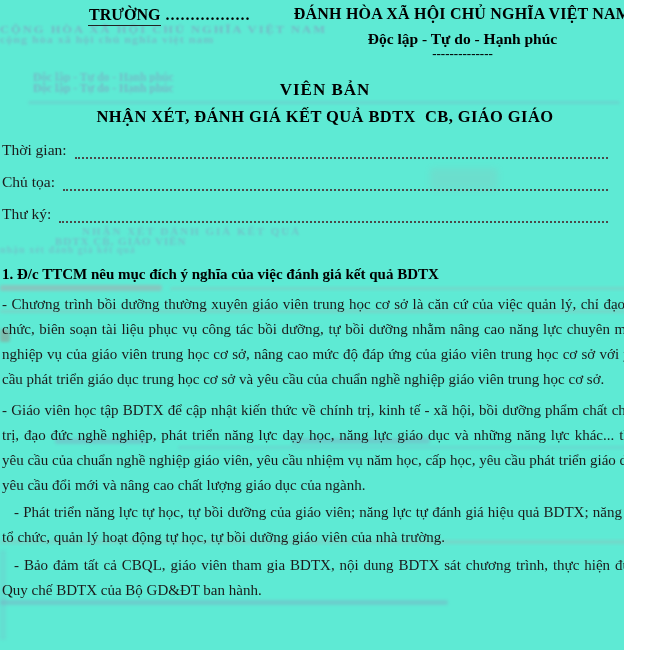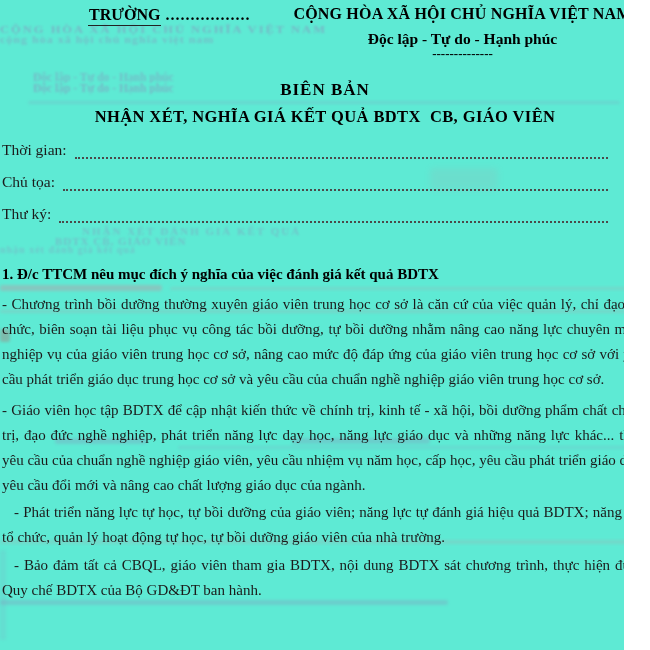--- a/index.html
+++ b/index.html
@@ -89,28 +89,28 @@
   <div class="smear sm9"></div>
   <div class="smear sm10"></div>
   <div class="smear sm11"></div>
   <div class="smear sm12"></div>
 
   <div class="school">
     <span class="school-label">TRƯỜNG</span>
     <span class="school-dots">.................</span>
   </div>
   <div class="national">
-    <div class="national-line1">CỘNG HÒA XÃ HỘI CHỦ NGHĨA VIỆT NAM</div>
+    <div class="national-line1">ĐÁNH HÒA XÃ HỘI CHỦ NGHĨA VIỆT NAM</div>
     <div class="national-line2">Độc lập - Tự do - Hạnh phúc</div>
     <div class="national-divider">--------------</div>
   </div>
 
   <div class="title-wrap">
-    <div class="doc-title">BIÊN BẢN</div>
-    <div class="doc-subtitle">NHẬN XÉT, NGHĨA GIÁ KẾT QUẢ BDTX  CB, GIÁO VIÊN</div>
+    <div class="doc-title">VIÊN BẢN</div>
+    <div class="doc-subtitle">NHẬN XÉT, ĐÁNH GIÁ KẾT QUẢ BDTX  CB, GIÁO GIÁO</div>
   </div>
 
   <div class="fields">
     <div class="field-row">
       <span class="field-label">Thời gian:</span>
       <span class="leader"></span>
     </div>
     <div class="field-row">
       <span class="field-label">Chủ tọa:</span>
       <span class="leader"></span>

